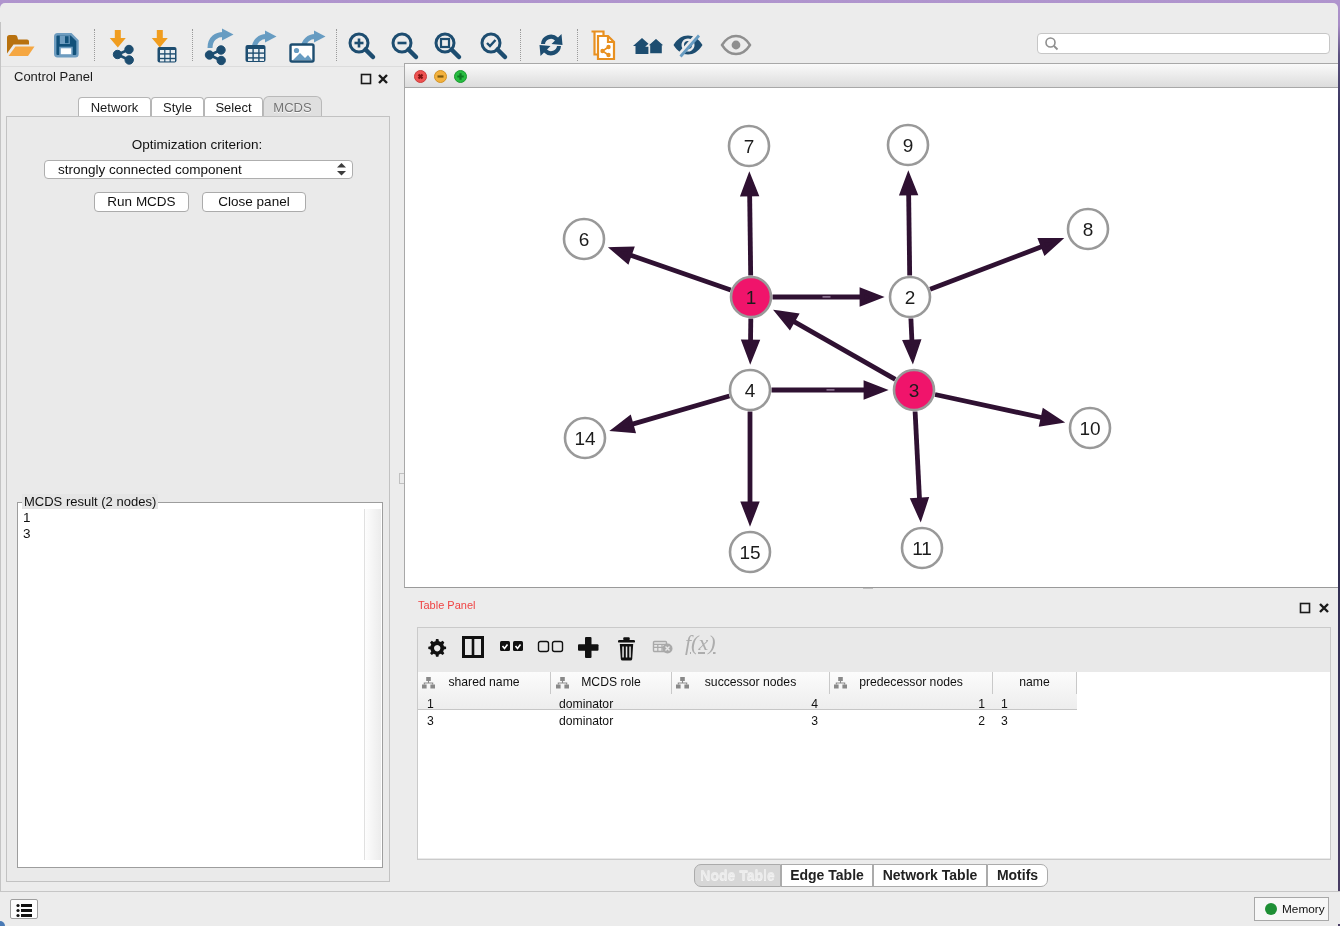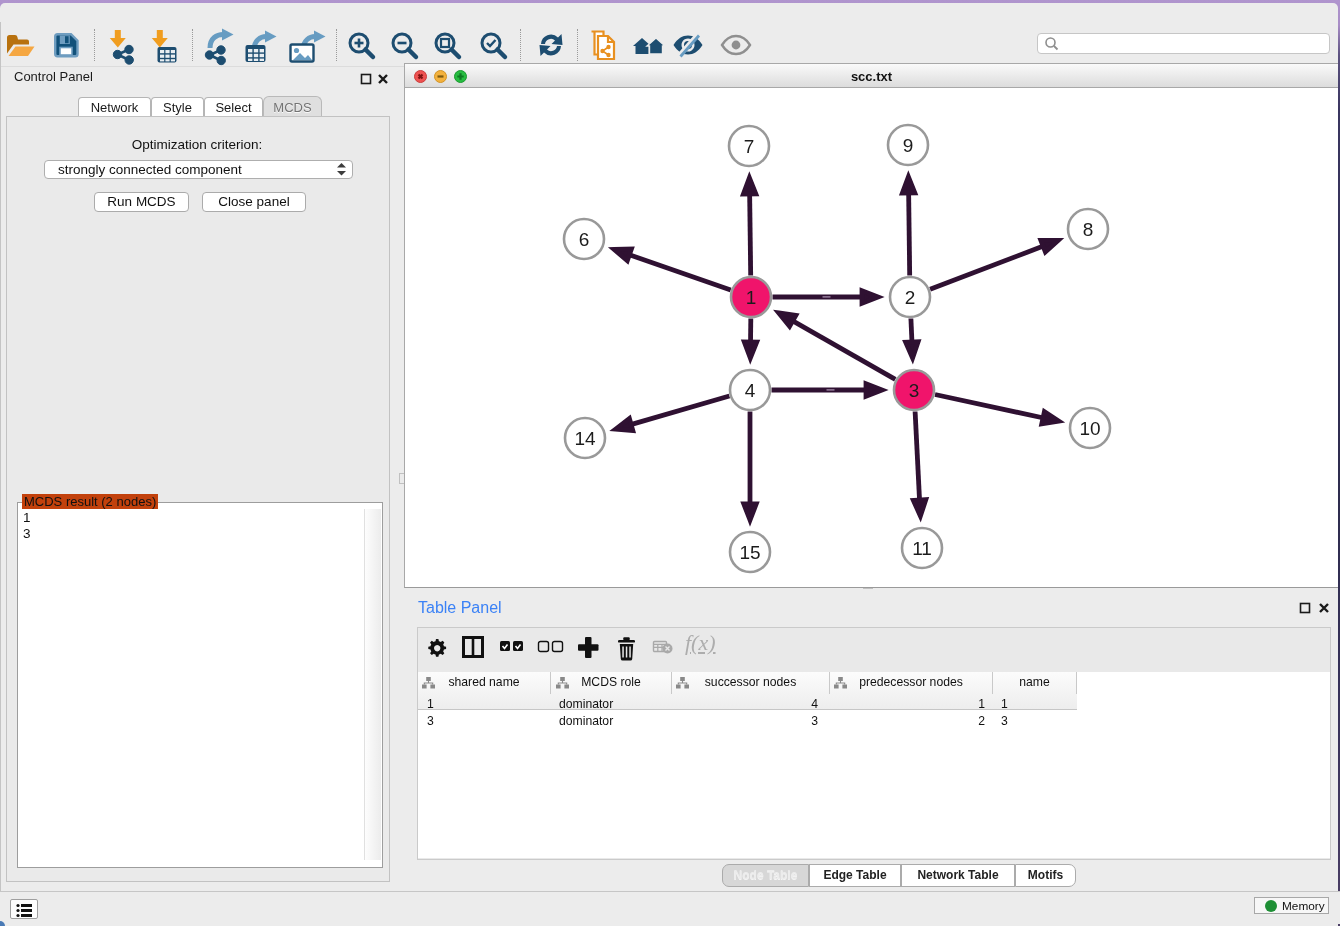--- a/index.html
+++ b/index.html
@@ -28,54 +28,54 @@
  border:1px solid #c2c2c2;box-sizing:border-box;}
 #optlabel{position:absolute;left:0;width:394px;top:137px;text-align:center;font-size:13.5px;color:#111;}
 #optsel{position:absolute;left:44px;top:159.5px;width:309px;height:19px;background:#fff;
  border:1px solid #aeaeae;border-radius:4px;box-sizing:border-box;
  font-size:13.5px;color:#111;line-height:17px;padding-left:13px;}
 .btn{position:absolute;top:191.5px;height:20px;background:#fff;border:1px solid #ababab;
  border-radius:4px;box-sizing:border-box;font-size:13.5px;color:#111;
  text-align:center;line-height:18px;}
 #fieldset{position:absolute;left:17px;top:502px;width:366px;height:366px;background:#fff;
  border:1px solid #9d9d9d;box-sizing:border-box;}
-#legend{position:absolute;left:22px;top:493.5px;font-size:13px;color:#111;background:#c2410c;padding:0 2px;}
+#legend{position:absolute;left:22px;top:493.5px;font-size:13px;color:#111;background:#e5e5e5;padding:0 2px;}
 #mcdsitems{position:absolute;left:23px;top:510px;font-size:13.5px;color:#111;line-height:16px;}
 #fscroll{position:absolute;left:364px;top:509px;width:16px;height:351px;
  background:linear-gradient(90deg,#fdfdfd,#ececec);border-left:1px solid #e0e0e0;}
 
 #netbar{position:absolute;left:404px;top:63px;width:934px;height:25px;
  background:linear-gradient(#fafafa,#dcdcdc);border:1px solid #a8a8a8;border-right:none;box-sizing:border-box;}
 #nettitle{position:absolute;left:0;width:100%;top:5px;text-align:center;
  font-size:13px;font-weight:bold;color:#111;}
 .mac{position:absolute;top:6px;width:13px;height:13px;border-radius:50%;box-sizing:border-box;}
 #canvas{position:absolute;left:404px;top:88px;width:934px;height:500px;background:#fff;
  border-left:1px solid #a8a8a8;border-bottom:1px solid #9a9a9a;box-sizing:border-box;}
 
-#tp-title{position:absolute;left:418px;top:599px;font-size:16px;color:#3b82f6;}
+#tp-title{position:absolute;left:418px;top:599px;font-size:11px;color:#ef4444;}
 #tp-panel{position:absolute;left:417px;top:627px;width:914px;height:233px;background:#e9e9e9;
  border:1px solid #cacaca;box-sizing:border-box;}
 #thead{position:absolute;left:418px;top:672px;width:659px;height:38px;
  background:linear-gradient(#fcfcfc,#ededed);border-bottom:1px solid #c6c6c6;box-sizing:border-box;}
 .th{position:absolute;top:0;height:22px;font-size:12.2px;color:#111;text-align:center;line-height:21px;
  border-right:1px solid #c9c9c9;box-sizing:border-box;}
 #twhite{position:absolute;left:418px;top:672px;width:912px;height:186px;background:#fff;}
 .thicon{position:absolute;}
 .cell{position:absolute;font-size:12.2px;color:#111;height:17px;line-height:17px;}
 
 .btab{position:absolute;top:864px;height:23px;background:#fff;border:1px solid #ababab;
- box-sizing:border-box;font-size:12px;font-weight:bold;color:#222;text-align:center;line-height:21px;margin-left:28px;}
+ box-sizing:border-box;font-size:14px;font-weight:bold;color:#222;text-align:center;line-height:21px;}
 #btab-node{background:#d7d7d7;color:#ececec;text-shadow:0 1px 0 #f5f5f5;border-radius:7px 0 0 7px;}
 #btab-motifs{border-radius:0 7px 7px 0;}
 
 #statusbar{position:absolute;left:0;top:891px;width:100%;height:32px;background:#ececec;
  border-top:1px solid #c6c6c6;}
 #listbtn{position:absolute;left:10px;top:899px;width:28px;height:20px;background:#fdfdfd;
  border:1px solid #9f9f9f;box-sizing:border-box;border-radius:2px;}
-#membtn{position:absolute;left:1254px;top:897px;width:75px;height:17px;background:#f7f7f7;
+#membtn{position:absolute;left:1254px;top:897px;width:75px;height:24px;background:#f7f7f7;
  border:1px solid #a8a8a8;box-sizing:border-box;color:#111;
  display:flex;align-items:center;justify-content:flex-start;white-space:nowrap;font-size:11.8px;}
 #grdot{width:12px;height:12px;border-radius:50%;background:#1e8f35;margin:0 5px 0 10px;flex:none;}
 svg{position:absolute;overflow:visible;}
 </style>
 </head>
 <body>
 <div id="win">
  <div id="toolbar">
   <div class="tsep" style="left:94px"></div>
@@ -255,21 +255,20 @@
 
 <div id="netbar">
  <div class="mac" style="left:9px;background:#ee5251;border:1px solid #ca3d3b;"></div>
  <div class="mac" style="left:29px;background:#f3b13d;border:1px solid #d29425;"></div>
  <div class="mac" style="left:49px;background:#27bc41;border:1px solid #1a9a30;"></div>
  <svg style="left:9px;top:6px" width="56" height="13">
   <path d="M4.5,4.5 l4,4 M8.5,4.5 l-4,4" stroke="#801212" stroke-width="2.2"></path>
   <path d="M23.5,6.5 h6" stroke="#7c5a10" stroke-width="2.2"></path>
   <path d="M46.5,3.3 v6.4 M43.3,6.5 h6.4" stroke="#0d7a22" stroke-width="2.2"></path>
  </svg>
- <div id="nettitle">scc.txt</div>
 </div>
 <div style="position:absolute;left:399px;top:473px;width:6px;height:11px;background:#ebebeb;border:1px solid #c0c0c0;box-sizing:border-box;"></div>
 <div style="position:absolute;left:863px;top:583px;width:10px;height:6px;background:#e0e0e0;border:1px solid #c0c0c0;box-sizing:border-box;"></div>
 <div id="canvas"></div>
 <svg id="graph" style="left:405px;top:89px;" width="931" height="498" font-family="&quot;Liberation Sans&quot;,sans-serif">
 <g stroke="#2f1132" stroke-width="4.8" fill="#2f1132">
 <line x1="345.7" y1="186.5" x2="344.6" y2="102.0"></line>
 <polygon points="344.4,89.0 350.8,104.9 338.4,105.1"></polygon>
 <line x1="325.7" y1="200.9" x2="221.5" y2="164.8"></line>
 <polygon points="209.2,160.5 226.4,159.9 222.3,171.6"></polygon>

